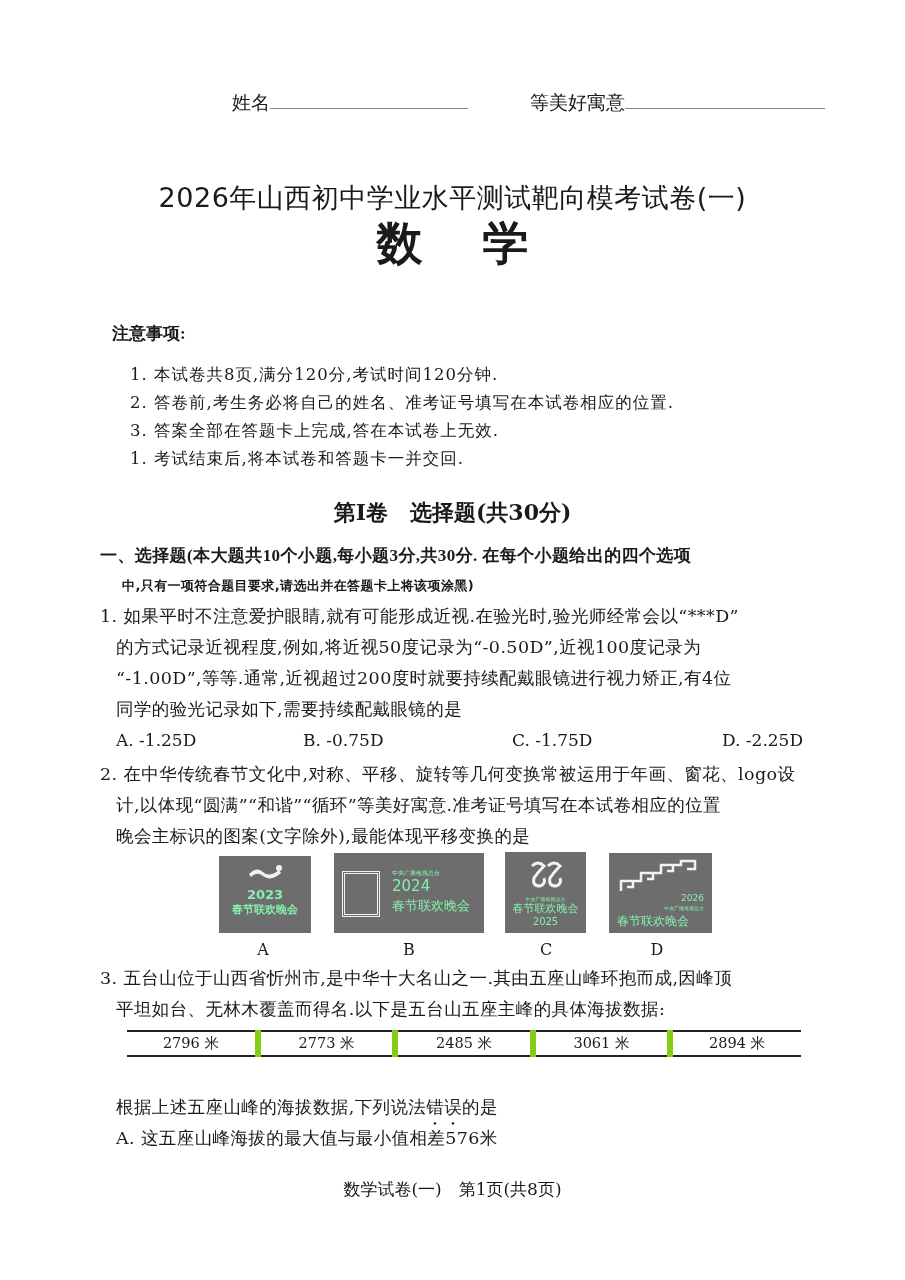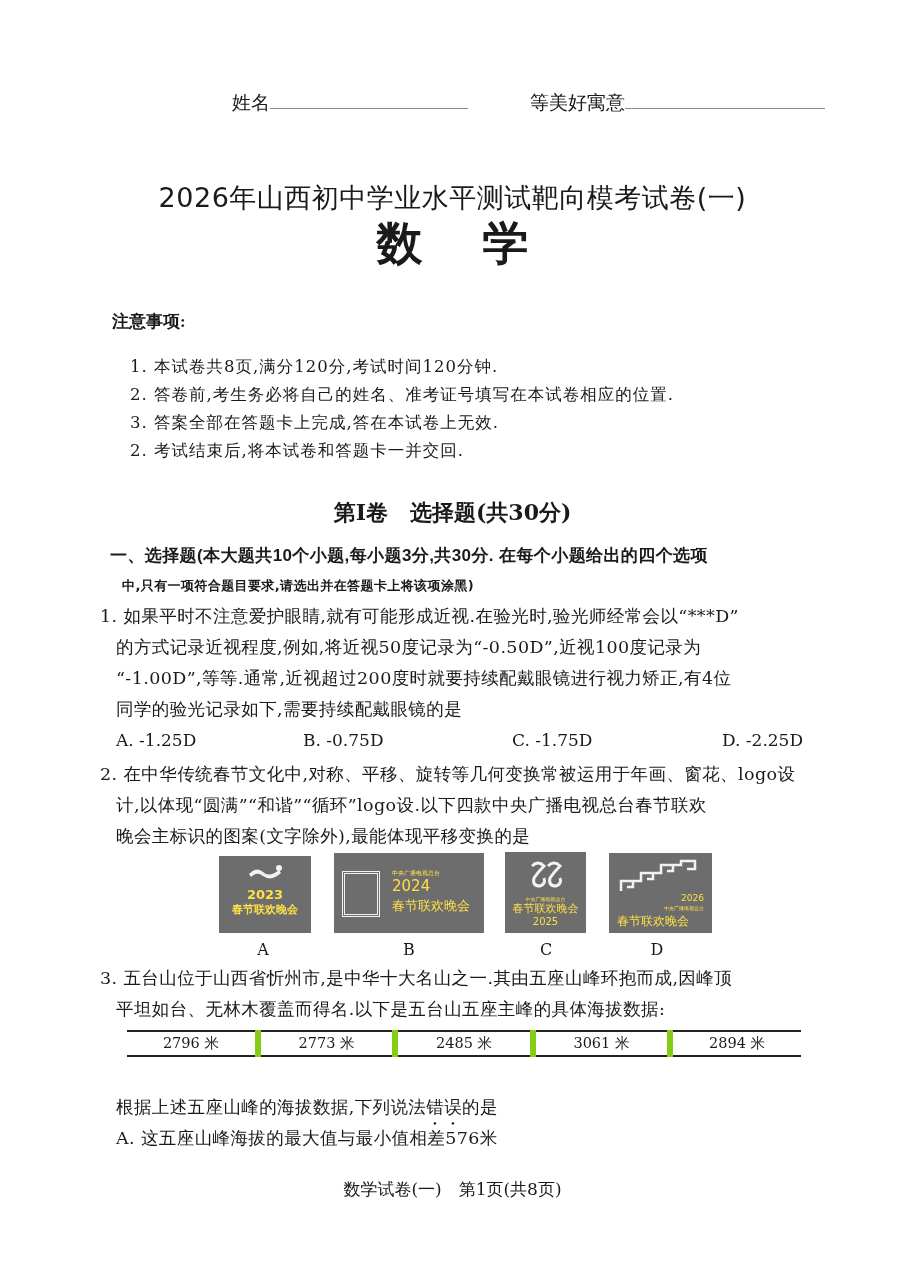--- a/index.html
+++ b/index.html
@@ -5,27 +5,27 @@
   html, body { margin:0; padding:0; background:#ffffff; }
   body { width:905px; height:1280px; position:relative; overflow:hidden;
          font-family:"DejaVu Serif","Liberation Serif",serif; color:#1a1a1a; }
   .abs { position:absolute; }
   .hdr-label { font-size:19px; }
   .hdr-line { display:inline-block; border-bottom:1px solid #888; height:1px; }
   .title { left:0; width:905px; text-align:center; top:180px; font-size:27px;
            font-family:"DejaVu Sans","Liberation Sans",sans-serif; letter-spacing:0.5px; }
   .subject { left:0; width:905px; text-align:center; top:213px; font-size:46px; font-weight:bold;
              font-family:"DejaVu Sans","Liberation Sans",sans-serif; letter-spacing:60px; text-indent:60px; }
-  .notice-head { left:112px; top:310px; font-size:17px; font-weight:bold;
+  .notice-head { left:112px; top:322px; font-size:17px; font-weight:bold;
                  font-family:Liberation Serif, serif; }
-  .notice-item { left:130px; font-size:16.5px; letter-spacing:1px; }
+  .notice-item { left:130px; font-size:16.5px; letter-spacing:1px;margin-top:8px; }
   .section-title { left:0; width:905px; text-align:center; top:498px; font-size:22px; font-weight:bold; }
   .p { font-size:17.5px; line-height:31px; letter-spacing:0.4px; }
   .opt { font-size:17px; }
-  .logo { background:#6d6d6d; color:#fde047; overflow:hidden;
+  .logo { background:#6d6d6d; color:#86efac; overflow:hidden;
           font-family:"DejaVu Sans","Liberation Sans",sans-serif; text-align:center; }
   .logo-cap { font-size:16px; text-align:center; width:40px; }
   table.peaks { border-collapse:collapse; position:absolute; left:127px; top:1030px; width:674px; }
   table.peaks td { border:6px solid #84cc16; text-align:center; font-size:14.5px; height:23px; padding:0; }
   table.peaks tr:first-child td { border-top:2px solid #222; }
   table.peaks tr:last-child td { border-bottom:2px solid #222; }
   table.peaks td:first-child { border-left:none; }
   table.peaks td:last-child { border-right:none; }
   .emph { position:relative; }
   .emph::after { content:"•"; position:absolute; left:50%; transform:translateX(-50%); top:12px; font-size:9px; }
@@ -41,40 +41,40 @@
   <span>等美好寓意</span><span class="hdr-line" style="width:200px;"></span>
 </div>
 
 <div class="abs title">2026年山西初中学业水平测试靶向模考试卷(一)</div>
 <div class="abs subject">数学</div>
 
 <div class="abs notice-head">注意事项:</div>
 <div class="abs notice-item" style="top:356px;">1. 本试卷共8页,满分120分,考试时间120分钟.</div>
 <div class="abs notice-item" style="top:384px;">2. 答卷前,考生务必将自己的姓名、准考证号填写在本试卷相应的位置.</div>
 <div class="abs notice-item" style="top:412px;">3. 答案全部在答题卡上完成,答在本试卷上无效.</div>
-<div class="abs notice-item" style="top:440px;">2. 考试结束后,将本试卷和答题卡一并交回.</div>
+<div class="abs notice-item" style="top:440px;">1. 考试结束后,将本试卷和答题卡一并交回.</div>
 
 <div class="abs section-title">第Ⅰ卷　选择题(共30分)</div>
-<div class="abs p" style="left:100px;top:540px;font-weight:bold;font-family:Liberation Sans, sans-serif;font-size:17px;margin-left:10px;">一、选择题(本大题共10个小题,每小题3分,共30分. 在每个小题给出的四个选项</div>
+<div class="abs p" style="left:100px;top:540px;font-weight:bold;font-family:Liberation Serif, serif;font-size:17px;">一、选择题(本大题共10个小题,每小题3分,共30分. 在每个小题给出的四个选项</div>
 <div class="abs p" style="left:122px;top:570px;font-weight:bold;font-family:'DejaVu Sans','Liberation Sans',sans-serif;font-size:13px;">中,只有一项符合题目要求,请选出并在答题卡上将该项涂黑)</div>
 
 <div>
   <div class="abs p" style="left:100px;top:601px;">1. 如果平时不注意爱护眼睛,就有可能形成近视.在验光时,验光师经常会以“***D”</div>
   <div class="abs p" style="left:116px;top:632px;">的方式记录近视程度,例如,将近视50度记录为“-0.50D”,近视100度记录为</div>
   <div class="abs p" style="left:116px;top:663px;">“-1.00D”,等等.通常,近视超过200度时就要持续配戴眼镜进行视力矫正,有4位</div>
   <div class="abs p" style="left:116px;top:694px;">同学的验光记录如下,需要持续配戴眼镜的是</div>
   <div class="abs opt" style="left:116px;top:730px;">A. -1.25D</div>
   <div class="abs opt" style="left:303px;top:730px;">B. -0.75D</div>
   <div class="abs opt" style="left:512px;top:730px;">C. -1.75D</div>
   <div class="abs opt" style="left:722px;top:730px;">D. -2.25D</div>
 </div>
 
 <div>
   <div class="abs p" style="left:100px;top:759px;">2. 在中华传统春节文化中,对称、平移、旋转等几何变换常被运用于年画、窗花、logo设</div>
-  <div class="abs p" style="left:116px;top:790px;">计,以体现“圆满”“和谐”“循环”logo设.以下四款中央广播电视总台春节联欢</div>
+  <div class="abs p" style="left:116px;top:790px;">计,以体现“圆满”“和谐”“循环”等美好寓意.准考证号填写在本试卷相应的位置</div>
   <div class="abs p" style="left:116px;top:821px;">晚会主标识的图案(文字除外),最能体现平移变换的是</div>
 
   <div class="abs logo" style="left:219px;top:856px;width:92px;height:77px;">
     <svg width="40" height="20" viewBox="0 0 40 20" style="margin-top:8px;">
       <path d="M4 10 Q12 2 18 8 Q24 14 34 6 L36 9 Q26 18 18 12 Q12 7 6 13 Z" fill="#f2f2f2"></path>
       <circle cx="34" cy="4" r="3" fill="#f2f2f2"></circle>
     </svg>
     <div style="font-size:13px;font-weight:bold;line-height:14px;">2023</div>
     <div style="font-size:11px;font-weight:bold;line-height:16px;">春节联欢晚会</div>
   </div>

